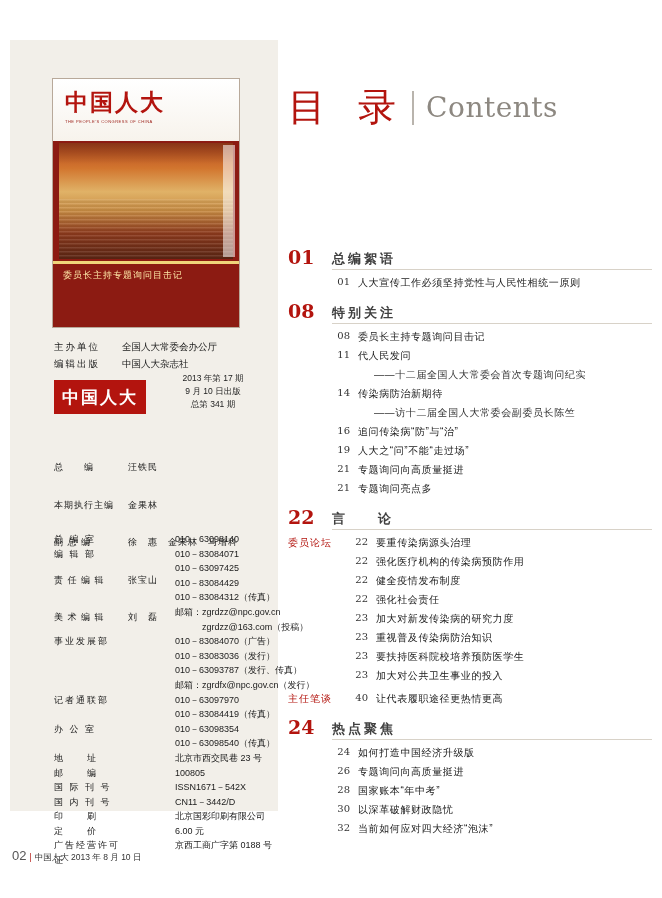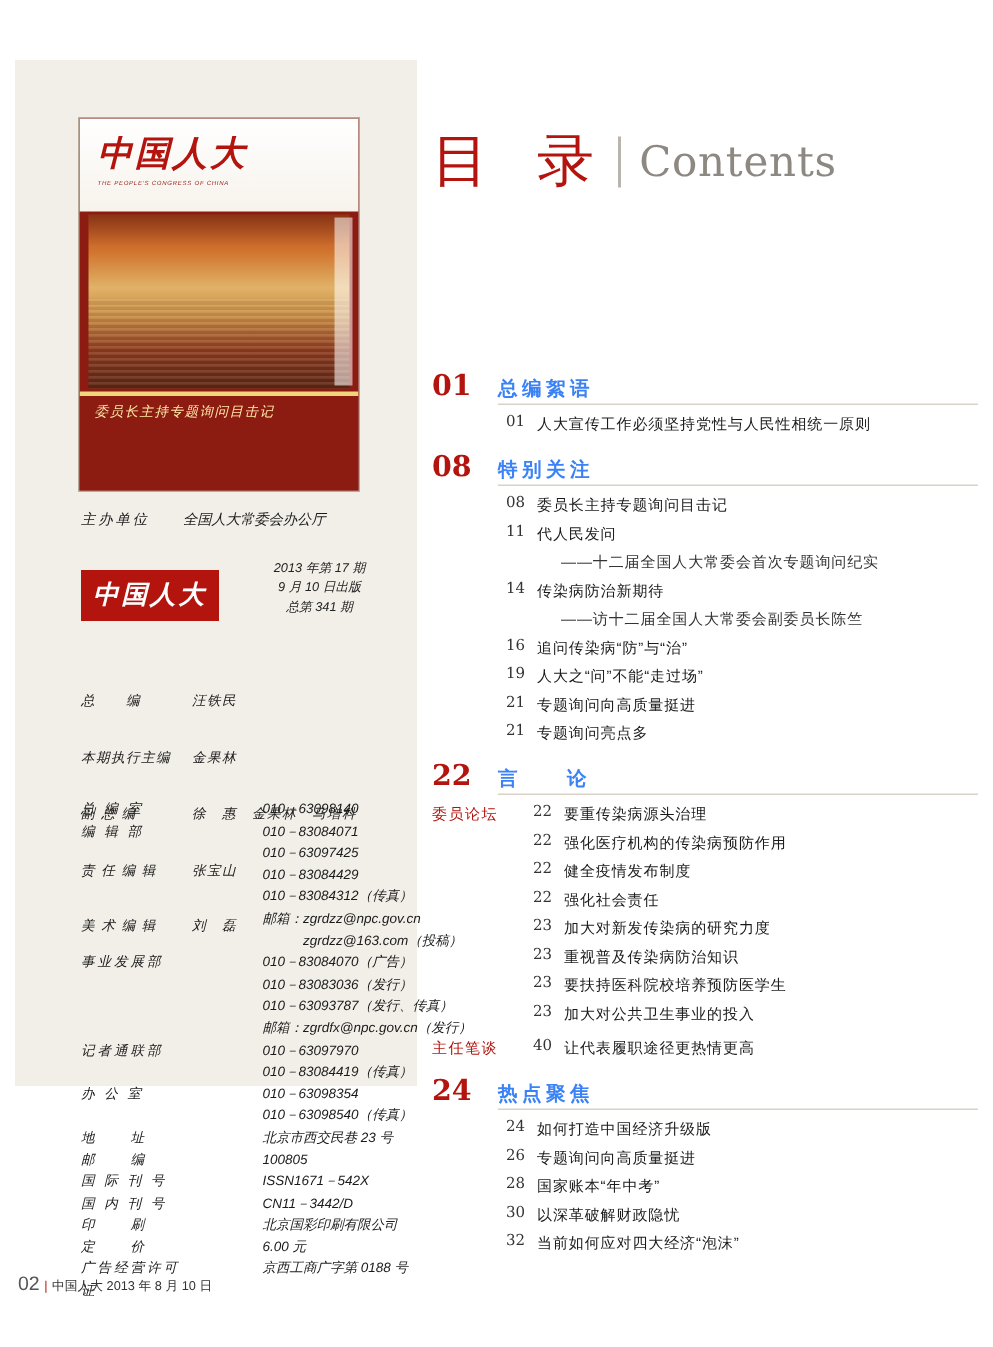--- a/index.html
+++ b/index.html
@@ -20,23 +20,22 @@
     width: 662px;
     height: 898px;
     background: #ffffff;
   }
   
   .left-col {
     position: absolute;
     left: 10px;
     top: 40px;
     width: 268px;
-    height: 684px;
+    height: 771px;
     background: #f2efe9;
-    font-style: italic;
   }
   .cover-wrap {
     position: absolute;
     left: 42px;
     top: 38px;
     width: 186px;
     height: 248px;
     background: #8c1b12;
     border: 1px solid #b8a99a;
     overflow: hidden;
@@ -256,21 +255,21 @@
     font-size: 19px;
     color: #b3140e;
     font-weight: bold;
   }
   .sec-title {
     position: absolute;
     left: 44px;
     top: 2px;
     font-size: 13px;
     font-weight: bold;
-    color: #3b82f6;
+    color: #404040;
     letter-spacing: 3px;
   }
   .sec-title.spaced {
     letter-spacing: 10px;
   }
   .sec-rule {
     position: absolute;
     left: 44px;
     right: 0;
     top: 21px;
@@ -340,20 +339,24 @@
       <div class="cover-bottom"></div>
       <div class="cover-band"></div>
       <div class="cover-headline">委员长主持专题询问目击记</div>
     </div>
 
     <div class="pub-info">
       <div class="row">
         <div class="k">主办单位</div>
         <div class="v">全国人大常委会办公厅</div>
       </div>
+      <div class="row">
+        <div class="k">编辑出版</div>
+        <div class="v">中国人大杂志社</div>
+      </div>
     </div>
 
     <div class="masthead2">中国人大</div>
     <div class="issue-info">
       <div>2013 年第 17 期</div>
       <div>9 月 10 日出版</div>
       <div>总第 341 期</div>
     </div>
 
     <div class="staff">

